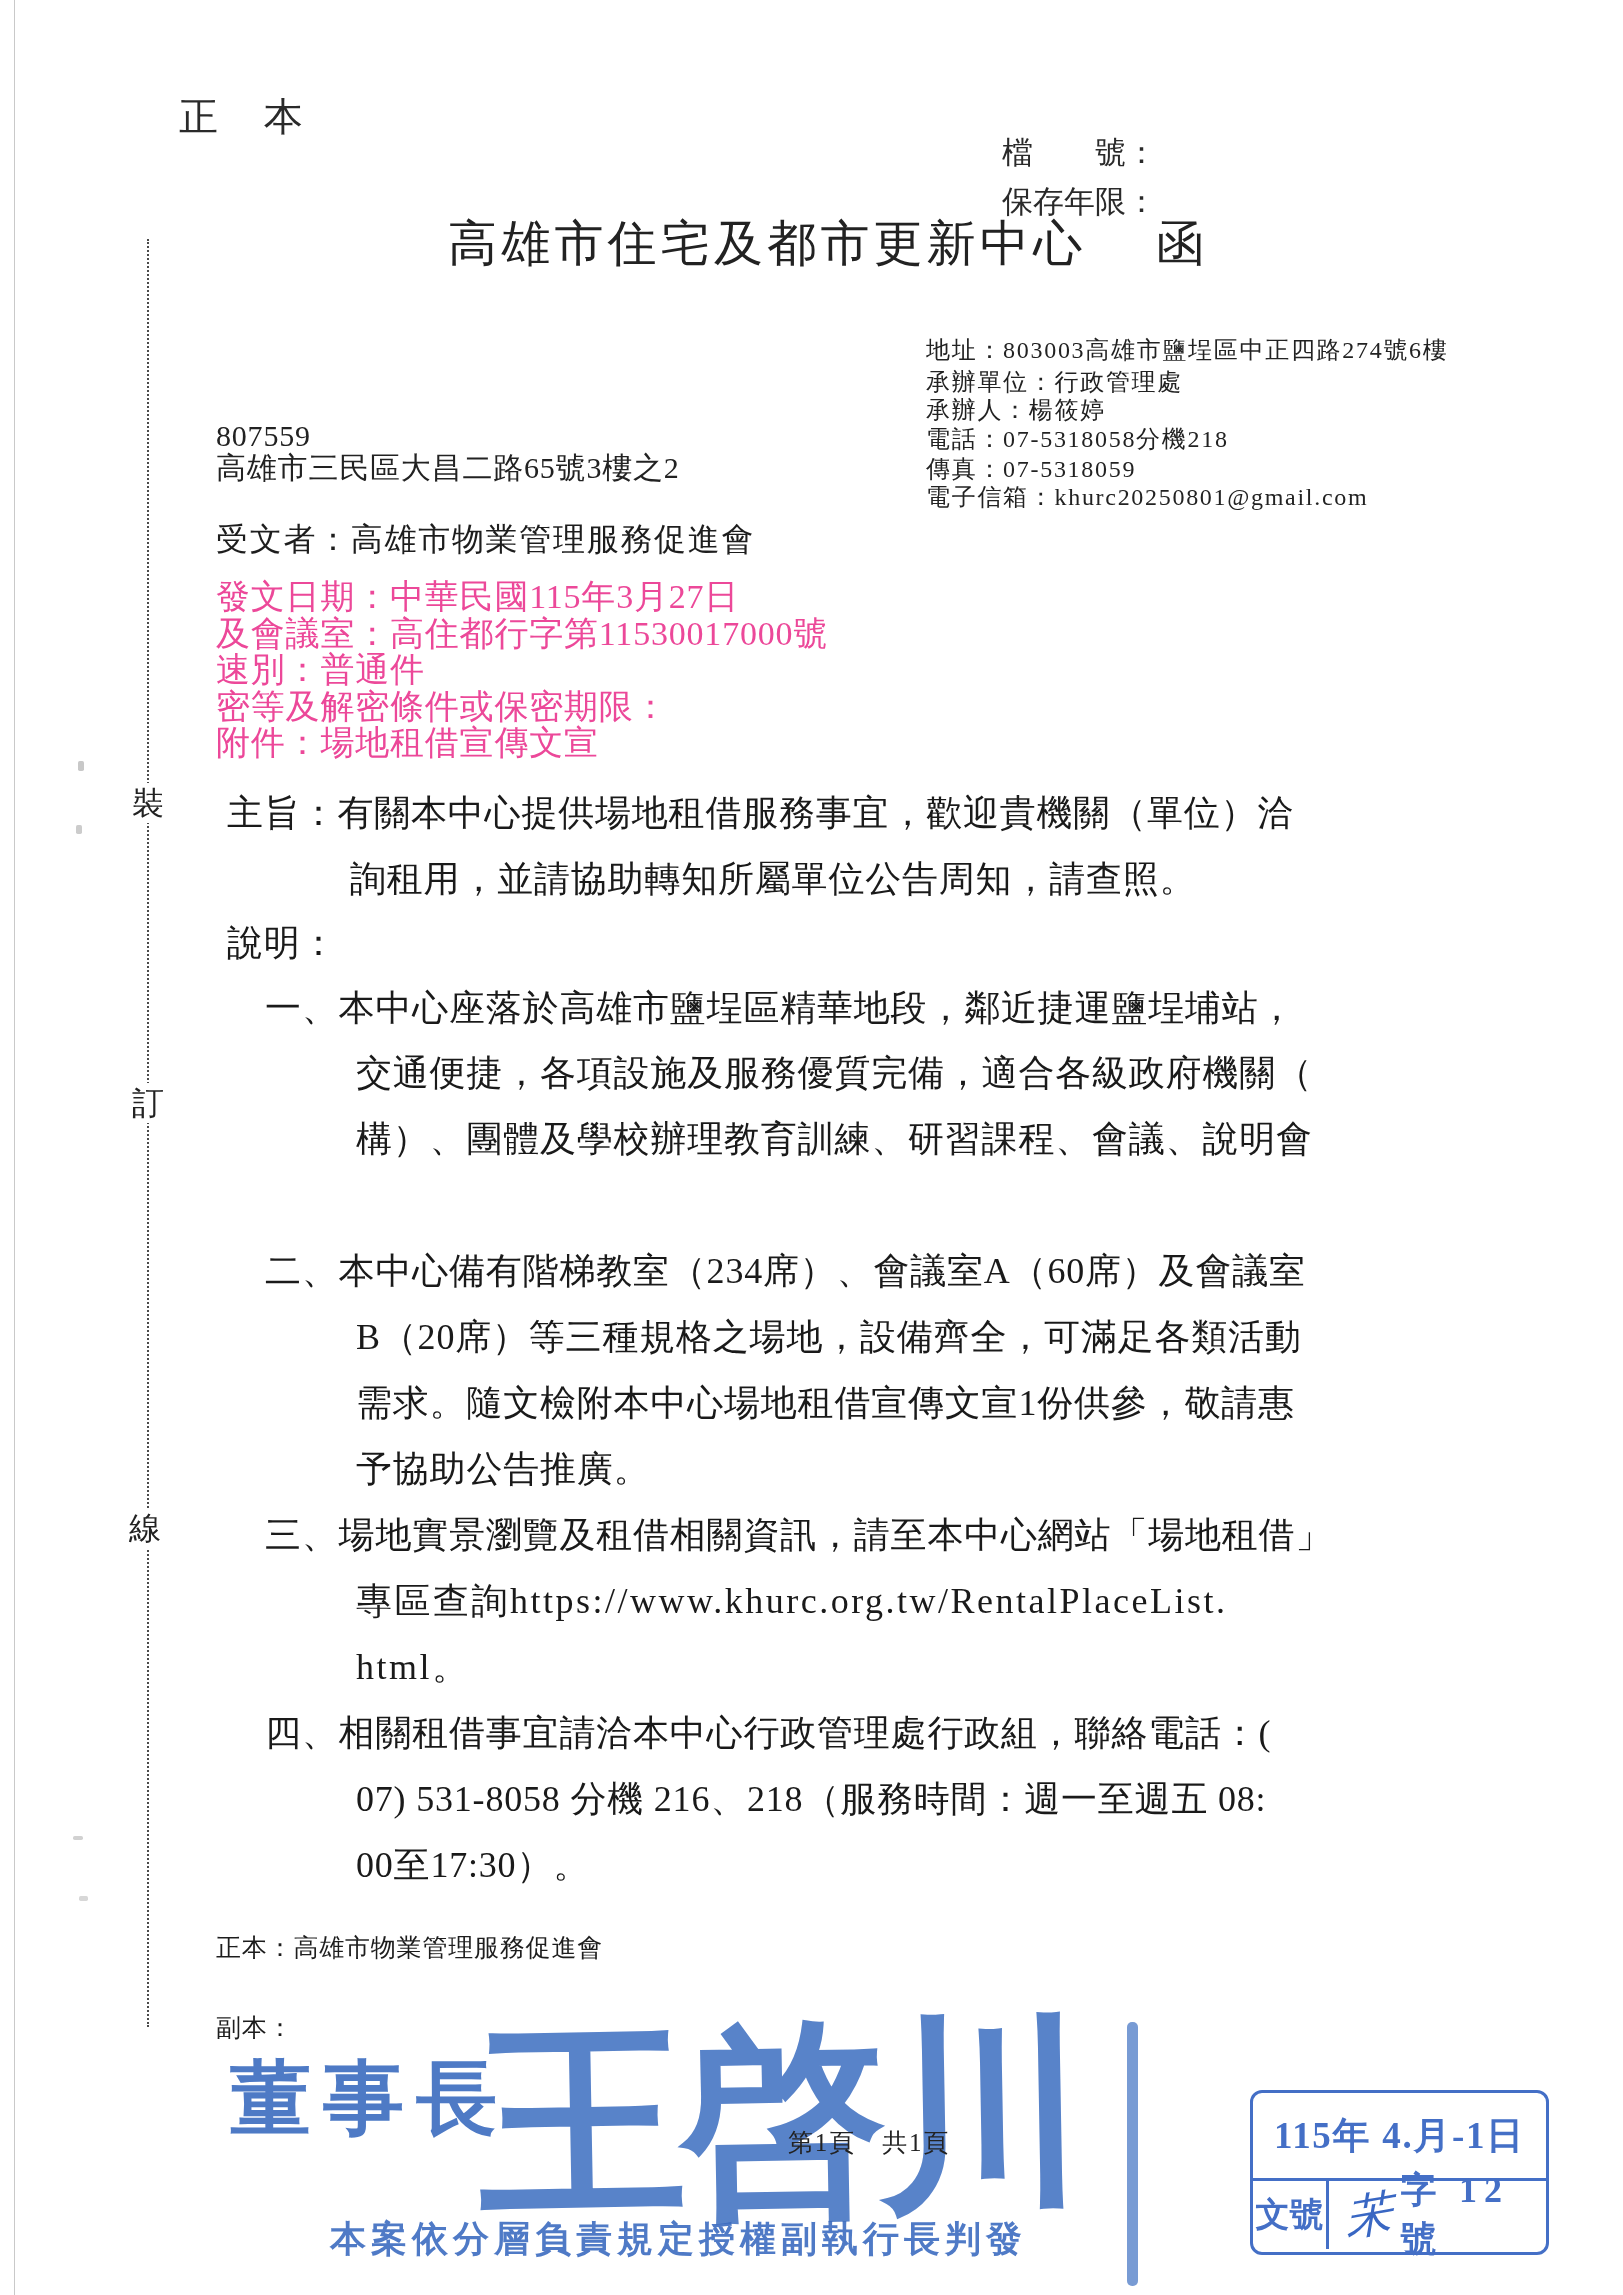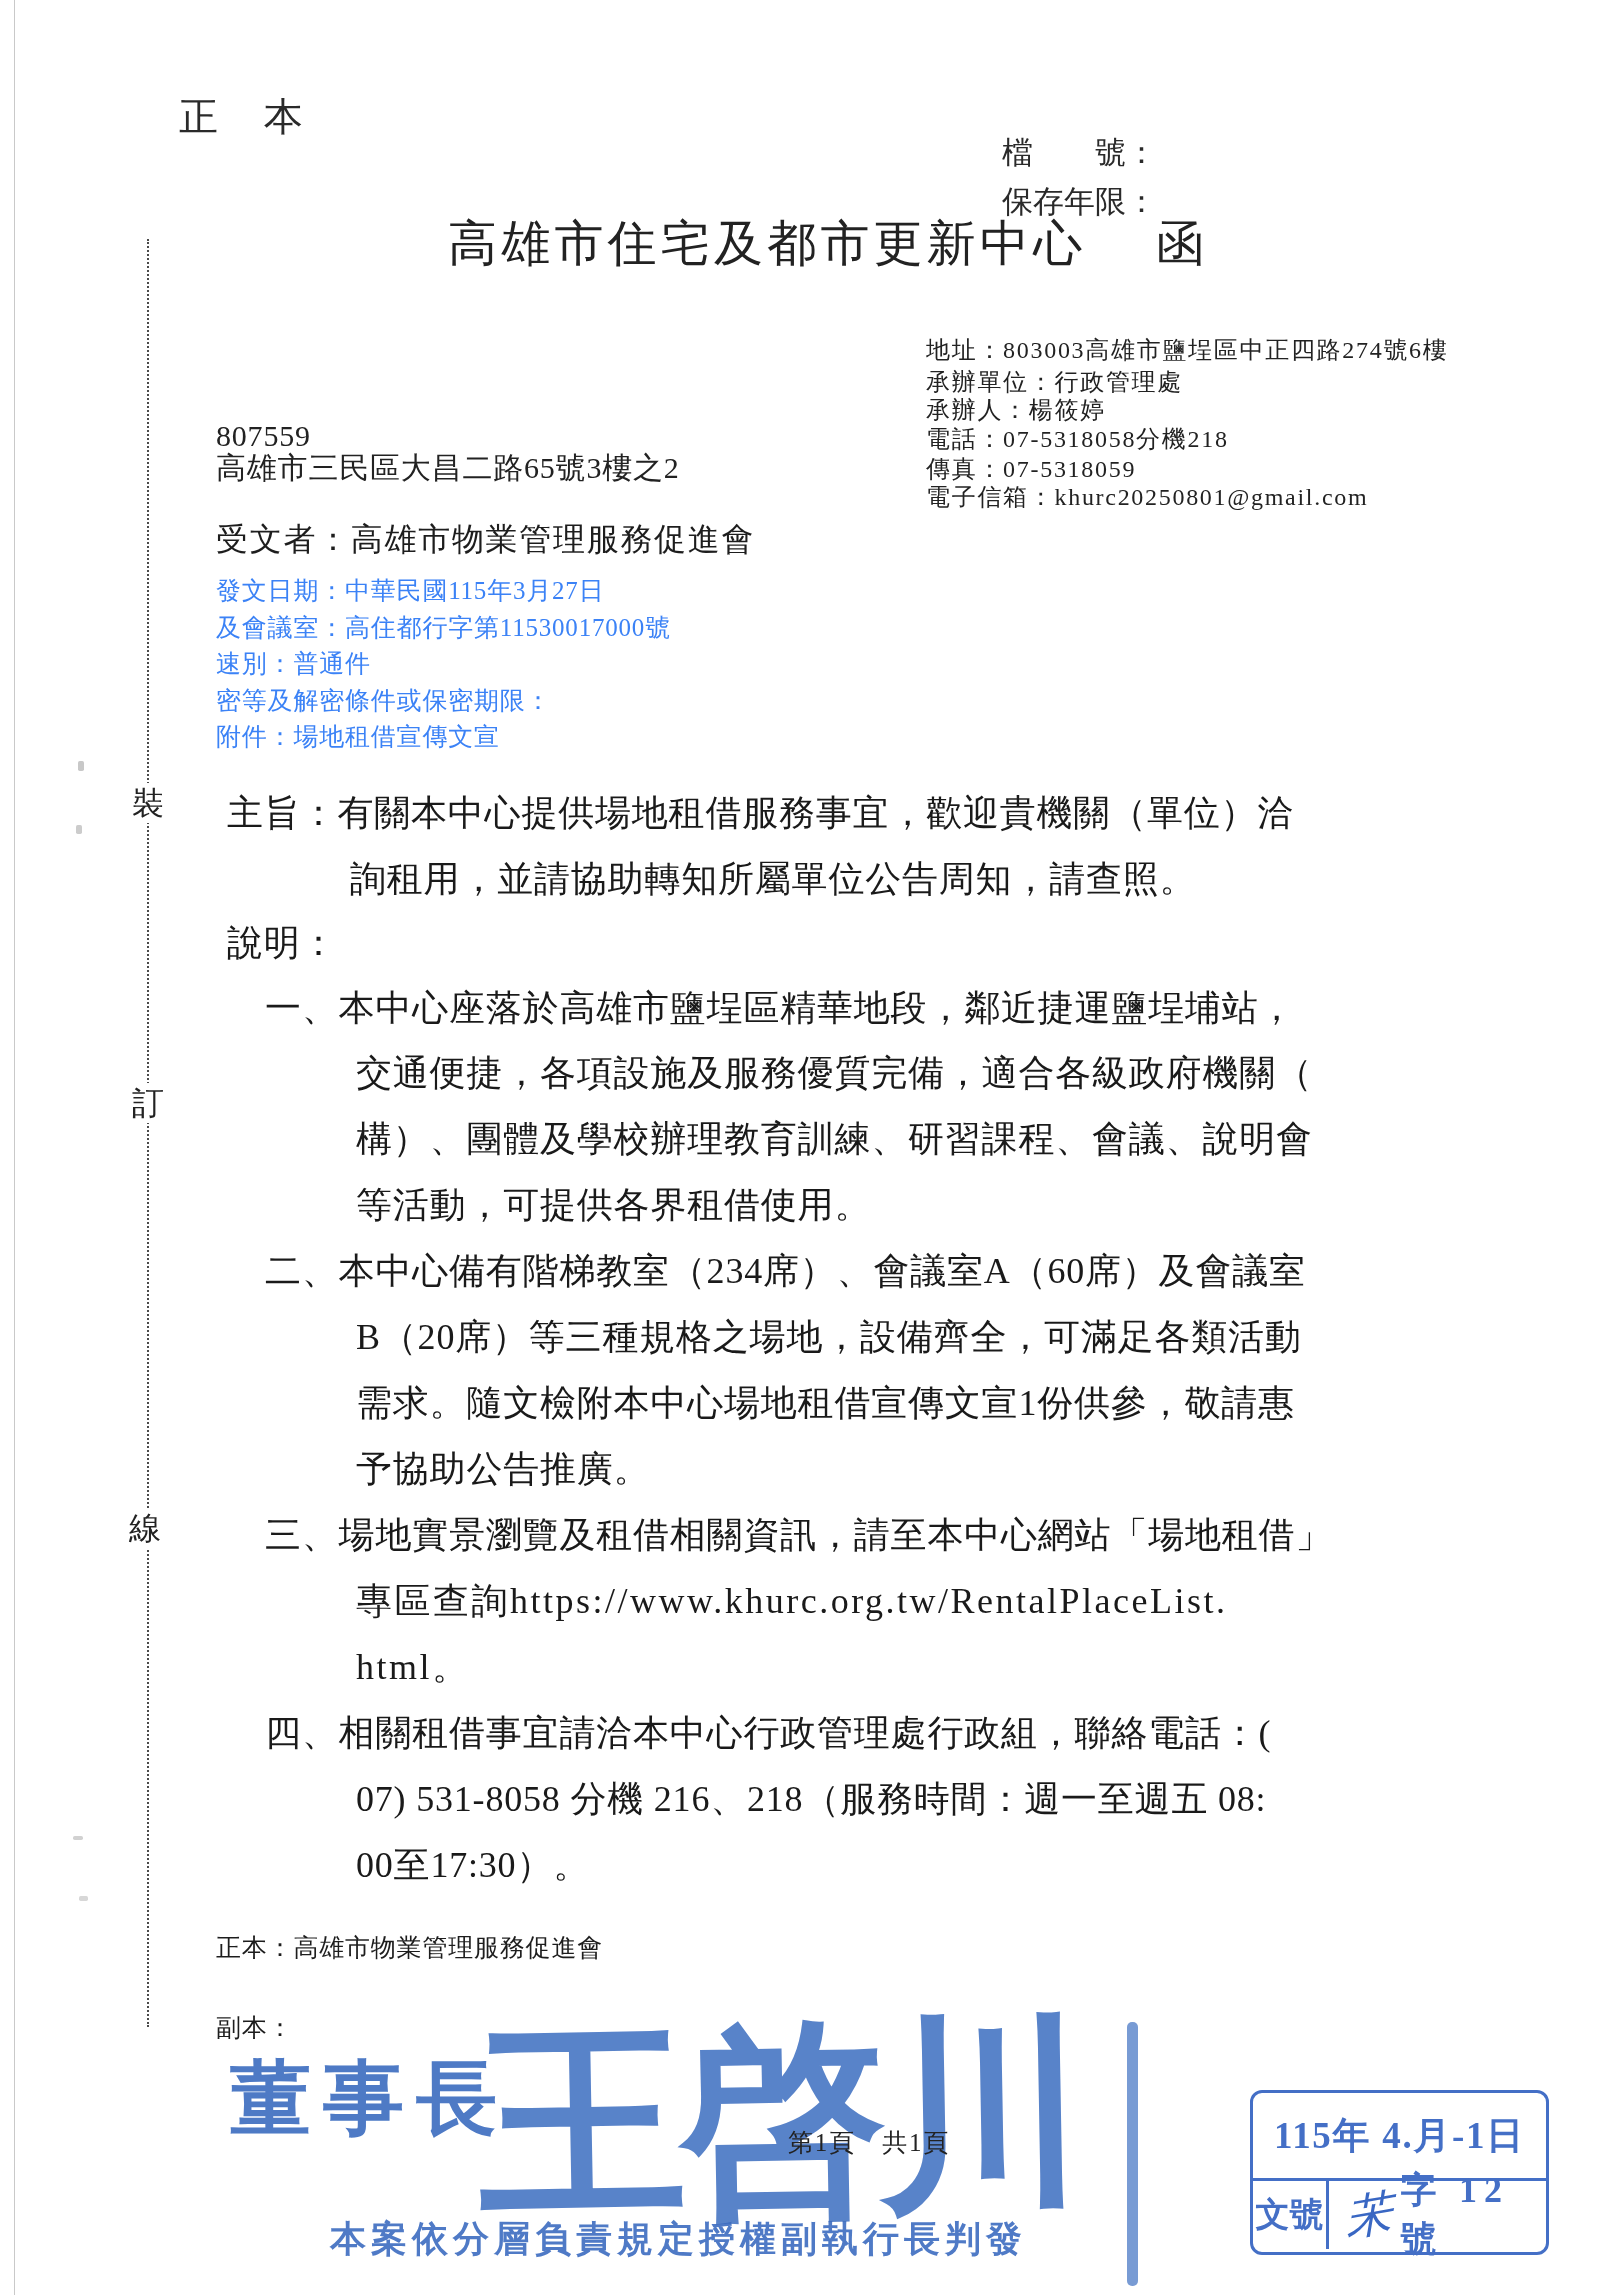--- a/index.html
+++ b/index.html
@@ -8,21 +8,21 @@
     background:#ffffff; overflow:hidden;
     font-family:"Liberation Serif", serif; color:#1f1f1f;
   }
   .t { position:absolute; white-space:nowrap; line-height:1.15; }
   .copylabel { font-size:39px; letter-spacing:3.4px; color:#2a2a2a; }
   .filehdr   { font-size:31px; color:#2a2a2a; }
   .title     { font-size:49px; letter-spacing:4.2px; color:#222; }
   .contact   { font-size:24px; letter-spacing:1.7px; color:#222; }
   .sender    { font-size:30px; letter-spacing:0.8px; color:#222; }
   .recipient { font-size:32px; letter-spacing:1.7px; color:#1d1d1d; }
-  .meta      { font-size:25px; letter-spacing:0.8px; color:#3b82f6; }
+  .meta      { font-size:34px; letter-spacing:0.8px; color:#ec4899; }
   .body42    { font-size:36px; letter-spacing:0.8px; color:#1a1a1a; }
   .urlline   { font-size:36px; letter-spacing:2.5px; color:#1a1a1a; }
   .footer30  { font-size:25px; letter-spacing:0.8px; color:#1d1d1d; }
   .bindmark  { font-size:32px; color:#222; background:#fff; padding:1.7px 0; }
   .dotline {
     position:absolute; left:147px; top:239px; height:1788px; width:0;
     border-left:2.5px dotted #4a4a4a;
   }
   .edgeline { position:absolute; left:13.5px; top:0; width:0.8px; height:2295px; background:#c9c9c9; }
   .chairman  { font-size:81px; font-weight:bold; letter-spacing:12px; color:#3f6fc1; opacity:.92; }
@@ -86,21 +86,20 @@
   <div class="t meta" style="left:216px; top:687px;">密等及解密條件或保密期限：</div>
   <div class="t meta" style="left:216px; top:723px;">附件：場地租借宣傳文宣</div>
 
   <div class="t body42" style="left:227px; top:793px;">主旨：有關本中心提供場地租借服務事宜，歡迎貴機關（單位）洽</div>
   <div class="t body42" style="left:350px; top:859px;">詢租用，並請協助轉知所屬單位公告周知，請查照。</div>
   <div class="t body42" style="left:227px; top:923px;">說明：</div>
 
   <div class="t body42" style="left:265px; top:988px;">一、本中心座落於高雄市鹽埕區精華地段，鄰近捷運鹽埕埔站，</div>
   <div class="t body42" style="left:356px; top:1053px;">交通便捷，各項設施及服務優質完備，適合各級政府機關（</div>
   <div class="t body42" style="left:356px; top:1119px;">構）、團體及學校辦理教育訓練、研習課程、會議、說明會</div>
-  <div class="t body42" style="left:356px; top:1185px;">等活動，可提供各界租借使用。</div>
 
   <div class="t body42" style="left:265px; top:1251px;">二、本中心備有階梯教室（234席）、會議室A（60席）及會議室</div>
   <div class="t body42" style="left:356px; top:1317px;">B（20席）等三種規格之場地，設備齊全，可滿足各類活動</div>
   <div class="t body42" style="left:356px; top:1383px;">需求。隨文檢附本中心場地租借宣傳文宣1份供參，敬請惠</div>
   <div class="t body42" style="left:356px; top:1449px;">予協助公告推廣。</div>
 
   <div class="t body42" style="left:265px; top:1515px;">三、場地實景瀏覽及租借相關資訊，請至本中心網站「場地租借」</div>
   <div class="t urlline" style="left:356px; top:1581px;">專區查詢https://www.khurc.org.tw/RentalPlaceList.</div>
   <div class="t urlline" style="left:356px; top:1647px;">html。</div>
 

